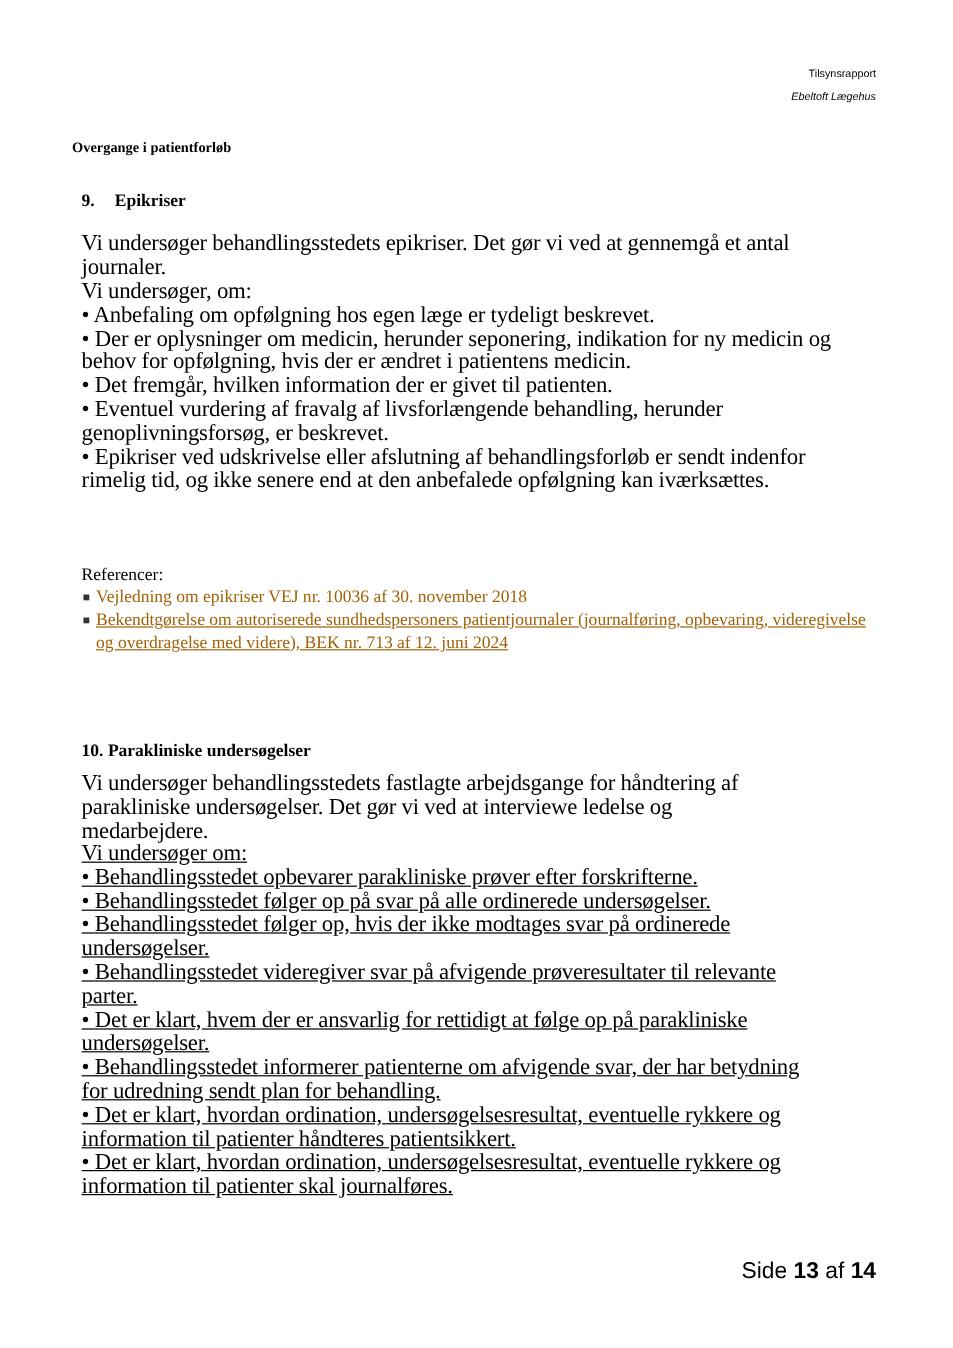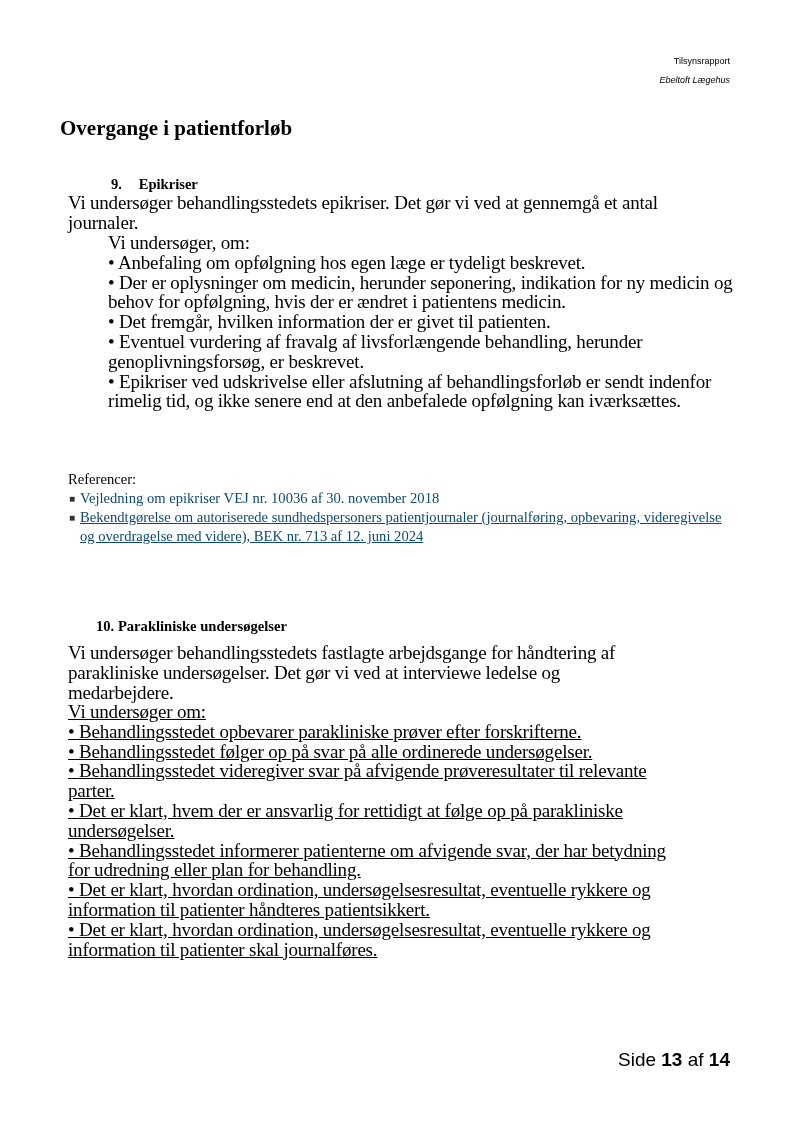--- a/index.html
+++ b/index.html
@@ -1,80 +1,81 @@
 <!DOCTYPE html>
 <html><head>
   <meta charset="utf-8">
   <style>
     html, body { margin: 0; padding: 0; background: #ffffff; }
     body { width: 794px; height: 1123px; position: relative; overflow: hidden; color: #000; }
     .hdr { position: absolute; right: 64px; font-family: "Liberation Sans", sans-serif; font-size: 9px; text-align: right; }
     .hdr1 { top: 56px; }
     .hdr2 { top: 75px; font-style: italic; }
     .body-text { position: absolute; left: 68px; width: 650px; font-family: "Liberation Serif", serif; font-size: 19px; line-height: 19.8px; letter-spacing: -0.2px; }
-    .section-title { position: absolute; left: 60px; top: 116px; font-family: "Liberation Serif", serif; font-weight: bold; font-size: 21px; }
+    .section-title { position: absolute; left: 60px; top: 116px; font-family: "Liberation Serif", serif; font-weight: bold; font-size: 12px; }
     .h2 { font-family: "Liberation Serif", serif; font-weight: bold; font-size: 14.6px; position: absolute; left: 68px; }
     .h2 .num { display: inline-block; width: 24px; }
     p { margin: 0; }
     .refs { position: absolute; left: 68px; top: 470px; width: 660px; font-family: "Liberation Serif", serif; font-size: 14.6px; line-height: 19px; }
     .ref-item { position: relative; padding-left: 12px; color: #1f6fa5; }
     .ref-item .dot { position: absolute; left: 1px; top: 0; color: #333; font-size: 10px; }
-    .ref-item a { color: #0c4a6e; text-decoration: none; }
+    .ref-item a { color: #a16207; text-decoration: none; }
     .ref-item a.ul { text-decoration: underline; }
     .footer { position: absolute; right: 64px; top: 1049px; font-family: "Liberation Sans", sans-serif; font-size: 19px; }
     .footer b { font-weight: bold; }
   </style>
 </head>
 <body>
 
 <div class="hdr hdr1">Tilsynsrapport</div>
 <div class="hdr hdr2">Ebeltoft Lægehus</div>
 
 <div class="section-title">Overgange i patientforløb</div>
 
-<div class="h2" style="top:176px;margin-left:43px;">
+<div class="h2" style="top:160px;">
   <span class="num">9.</span>
   <span>Epikriser</span>
 </div>
 <div class="body-text" style="top:193px;">Vi undersøger behandlingsstedets epikriser. Det gør vi ved at gennemgå et antal journaler.</div>
 
-<div class="body-text" style="top:233px;margin-left:40px;">
+<div class="body-text" style="top:233px;">
   <p>Vi undersøger, om:</p>
   <p>• Anbefaling om opfølgning hos egen læge er tydeligt beskrevet.</p>
   <p>• Der er oplysninger om medicin, herunder seponering, indikation for ny medicin og behov for opfølgning, hvis der er ændret i patientens medicin.</p>
   <p>• Det fremgår, hvilken information der er givet til patienten.</p>
   <p>• Eventuel vurdering af fravalg af livsforlængende behandling, herunder genoplivningsforsøg, er beskrevet.</p>
   <p>• Epikriser ved udskrivelse eller afslutning af behandlingsforløb er sendt indenfor rimelig tid, og ikke senere end at den anbefalede opfølgning kan iværksættes.</p>
 </div>
 
 <div class="refs">
   <p>Referencer:</p>
   <div class="ref-item">
     <span class="dot">■</span>
     <a href="#">Vejledning om epikriser VEJ nr. 10036 af 30. november 2018</a>
   </div>
   <div class="ref-item">
     <span class="dot">■</span>
     <a href="#" class="ul">Bekendtgørelse om autoriserede sundhedspersoners patientjournaler (journalføring, opbevaring, videregivelse og overdragelse med videre), BEK nr. 713 af 12. juni 2024</a>
   </div>
 </div>
 
-<div class="h2" style="top:618px;margin-left:28px;">
+<div class="h2" style="top:618px;">
   <span>10.</span>
   <span>Parakliniske undersøgelser</span>
 </div>
 <div class="body-text" style="top:643px; width:560px;">Vi undersøger behandlingsstedets fastlagte arbejdsgange for håndtering af parakliniske undersøgelser. Det gør vi ved at interviewe ledelse og medarbejdere.</div>
 
 <div class="body-text" style="top:702px; width:620px;text-decoration:underline;">
   <p>Vi undersøger om:</p>
   <p>• Behandlingsstedet opbevarer parakliniske prøver efter forskrifterne.</p>
   <p>• Behandlingsstedet følger op på svar på alle ordinerede undersøgelser.</p>
+  <p>• Behandlingsstedet følger op, hvis der ikke modtages svar på ordinerede undersøgelser.</p>
   <p>• Behandlingsstedet videregiver svar på afvigende prøveresultater til relevante parter.</p>
   <p>• Det er klart, hvem der er ansvarlig for rettidigt at følge op på parakliniske undersøgelser.</p>
-  <p>• Behandlingsstedet informerer patienterne om afvigende svar, der har betydning for udredning eller plan for behandling.</p>
+  <p>• Behandlingsstedet informerer patienterne om afvigende svar, der har betydning for udredning sendt plan for behandling.</p>
   <p>• Det er klart, hvordan ordination, undersøgelsesresultat, eventuelle rykkere og information til patienter håndteres patientsikkert.</p>
   <p>• Det er klart, hvordan ordination, undersøgelsesresultat, eventuelle rykkere og information til patienter skal journalføres.</p>
 </div>
 
 <div class="footer">
   <span>Side</span>
   <b>13</b>
   <span>af</span>
   <b>14</b>
 </div>

